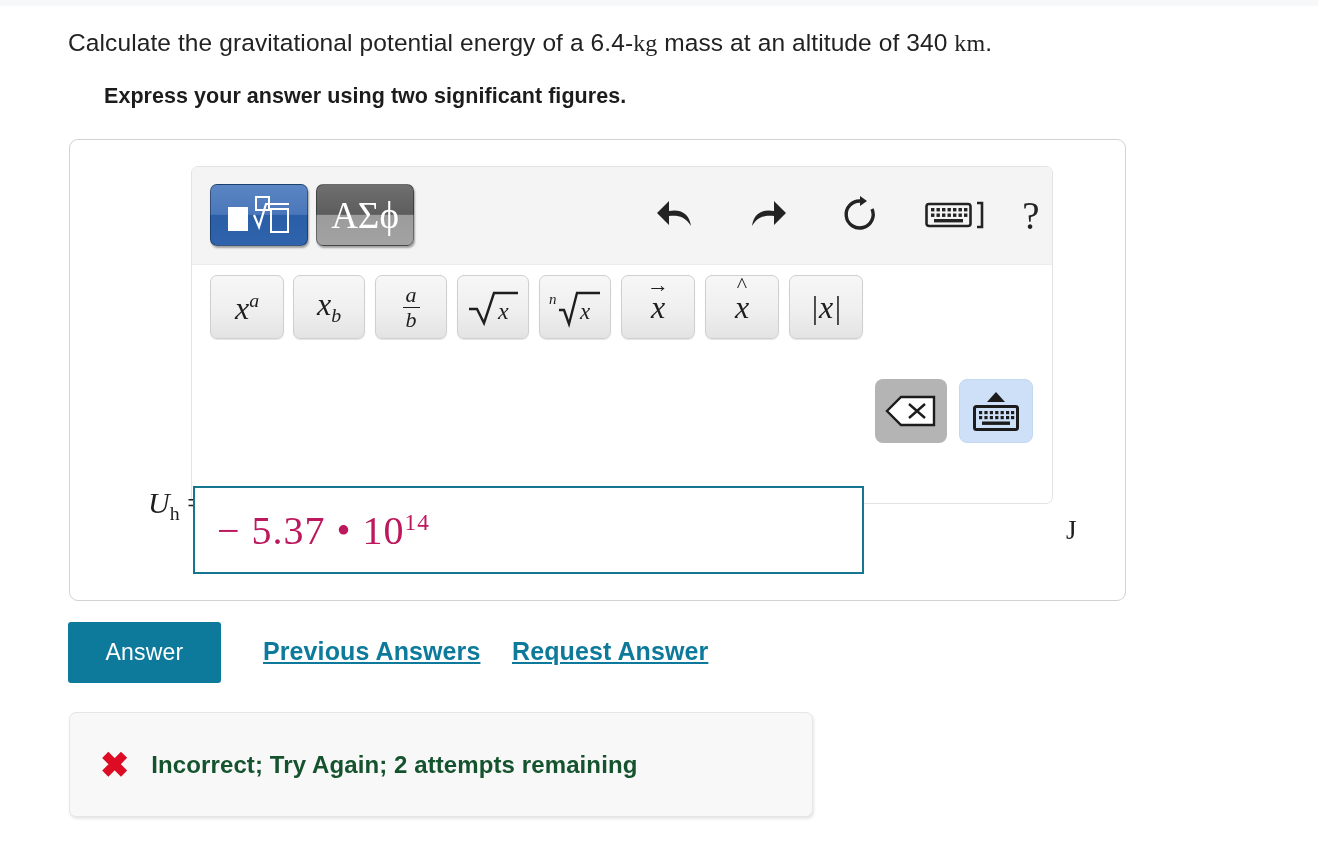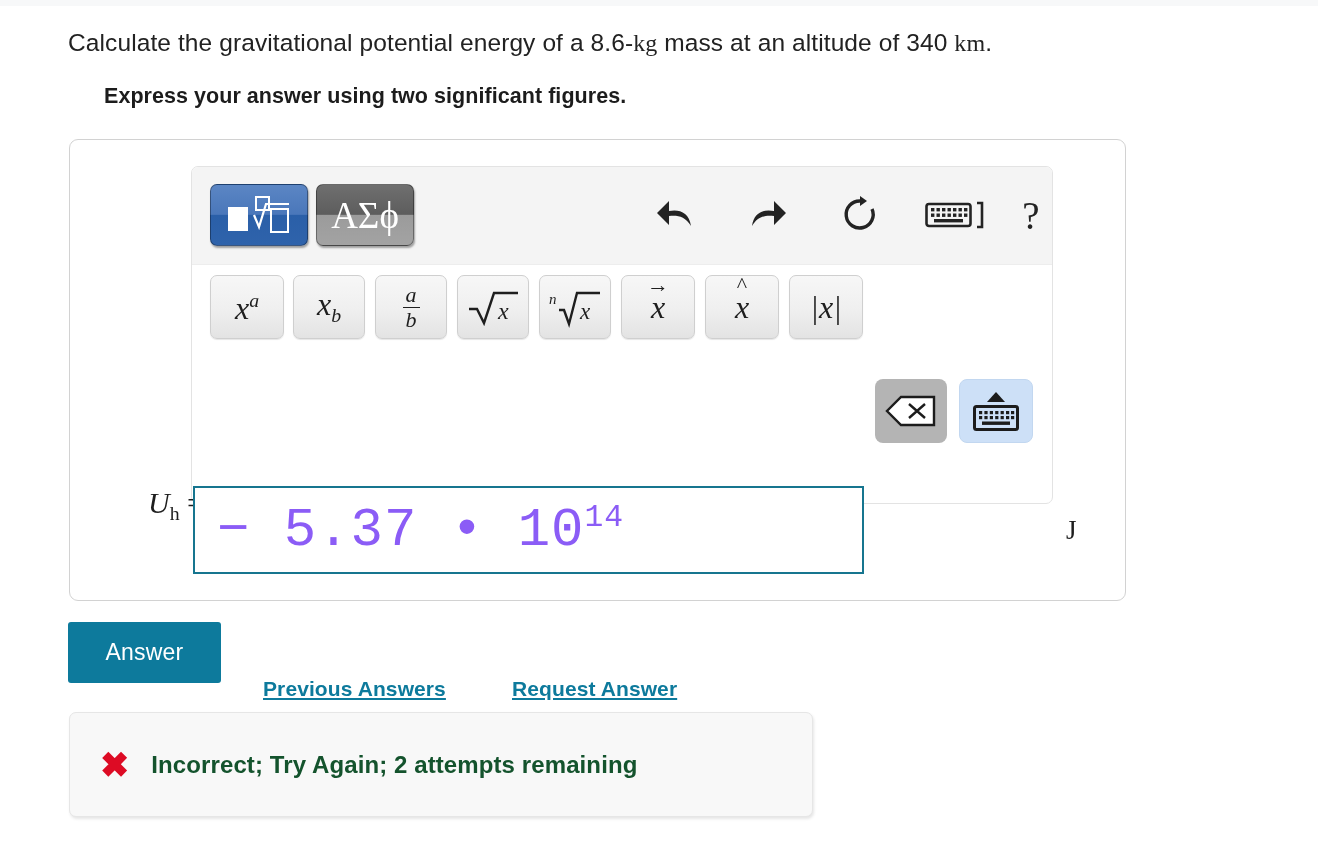--- a/index.html
+++ b/index.html
@@ -234,23 +234,23 @@
     width: 671px;  
     height: 88px;
     border: 2px solid #16758f;
     background: #ffffff;
     display: flex;
     align-items: center;
     padding-left: 22px;
     cursor: text;
   }
   .answer-value {
-    font-family: Liberation Mono, monospace;
-    font-size: 54px;
-    color: #8b5cf6;
+    font-family: Liberation Serif, serif;
+    font-size: 40px;
+    color: #be185d;
     letter-spacing: 1px;
     white-space: nowrap;
   }
   .answer-value .exp { font-size: 0.58em; vertical-align: super; }
 
   .answer-unit {
     position: absolute;
     left: 996px;   
     top: 375px;
     font-family: "Liberation Serif", serif;
@@ -270,28 +270,27 @@
     border-radius: 3px;
     color: #ffffff;
     font-family: "Liberation Sans", sans-serif;
     font-size: 23px;
     cursor: pointer;
     letter-spacing: 0.2px;
   }
   .link {
     position: absolute;
     top: 637px;
-    font-size: 21px;
+    font-size: 25px;
     font-weight: bold;
     color: #0d7a9c;
     text-decoration: underline;
     cursor: pointer;
     letter-spacing: 0.1px;
     white-space: nowrap;
-    margin-top: 40px;
   }
   .link-prev { left: 263px; }
   .link-req  { left: 512px; }
 
   
   .feedback {
     position: absolute;
     left: 69px;
     top: 712px;
     width: 744px;
@@ -317,21 +316,21 @@
     color: #14532d;
     letter-spacing: 0.1px;
   }
 </style>
 </head>
 <body>
 
 <div class="top-strip"></div>
 
 <div class="question">
-  <span>Calculate the gravitational potential energy of a 8.6-</span><span class="unit">kg</span><span> mass at an altitude of 340 </span><span class="unit">km</span><span>.</span>
+  <span>Calculate the gravitational potential energy of a 6.4-</span><span class="unit">kg</span><span> mass at an altitude of 340 </span><span class="unit">km</span><span>.</span>
 </div>
 
 <div class="instruction">Express your answer using two significant figures.</div>
 
 <div class="answer-panel">
 
   <div class="palette">
 
     <div class="palette-row1">
 

